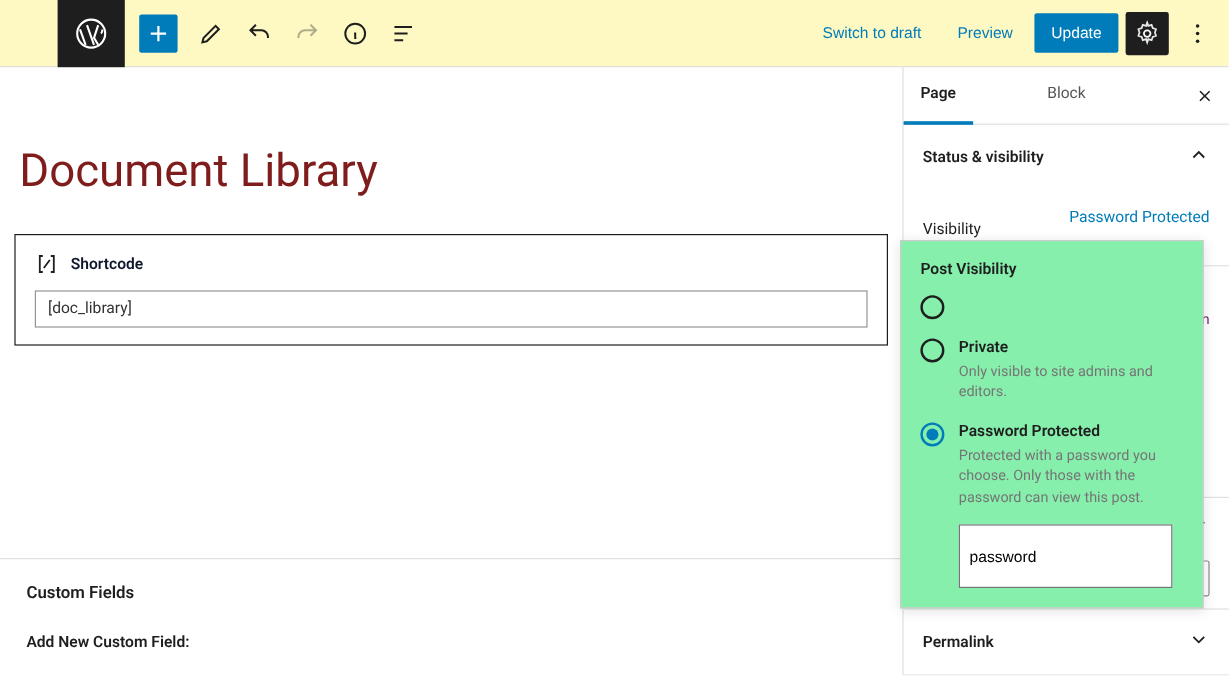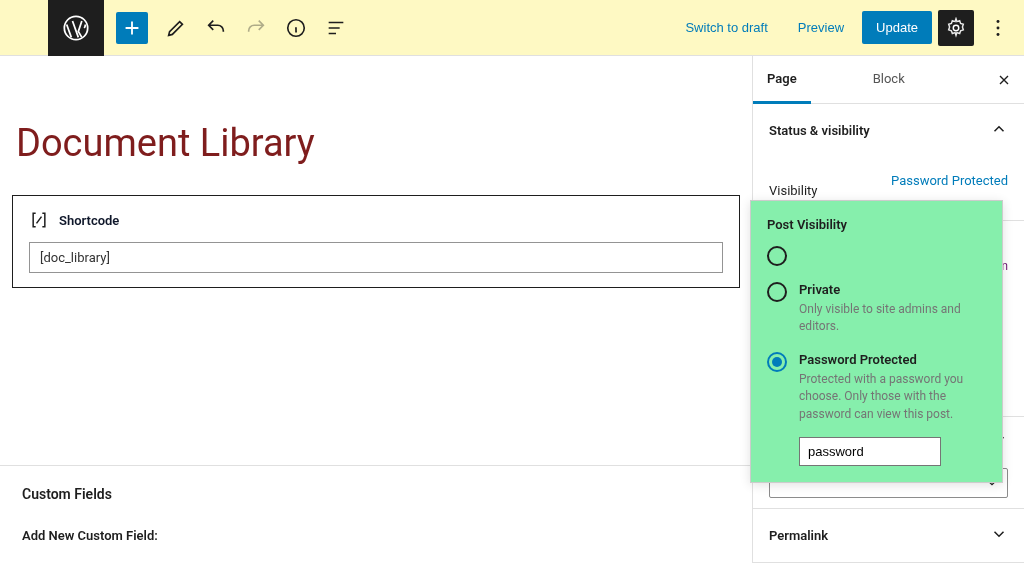--- a/index.html
+++ b/index.html
@@ -243,23 +243,23 @@
   .radio-circle.checked { border-color:#007cba; }
   .radio-circle.checked::after {
     content:'';
     width: 10px; height:10px;
     background:#007cba;
     border-radius:50%;
   }
   .radio-label { font-size: 13px; font-weight: 600; color:#1e1e1e; }
   .radio-desc { font-size: 12px; color: #757575; margin-top: 4px; line-height: 1.45; }
   .pw-input {
-    width: 142px;
+    width: 178px;
     border: 1px solid #757575;
-    padding: 6px 8px;
+    padding: 18px 8px;
     font-size: 13px;
     margin-left: 32px;
     margin-top: 8px;
   }
   .time-peek {
     position:absolute;
     right: 16px;
     top: 203px;
     font-size: 12px;
     color: #701a75;

